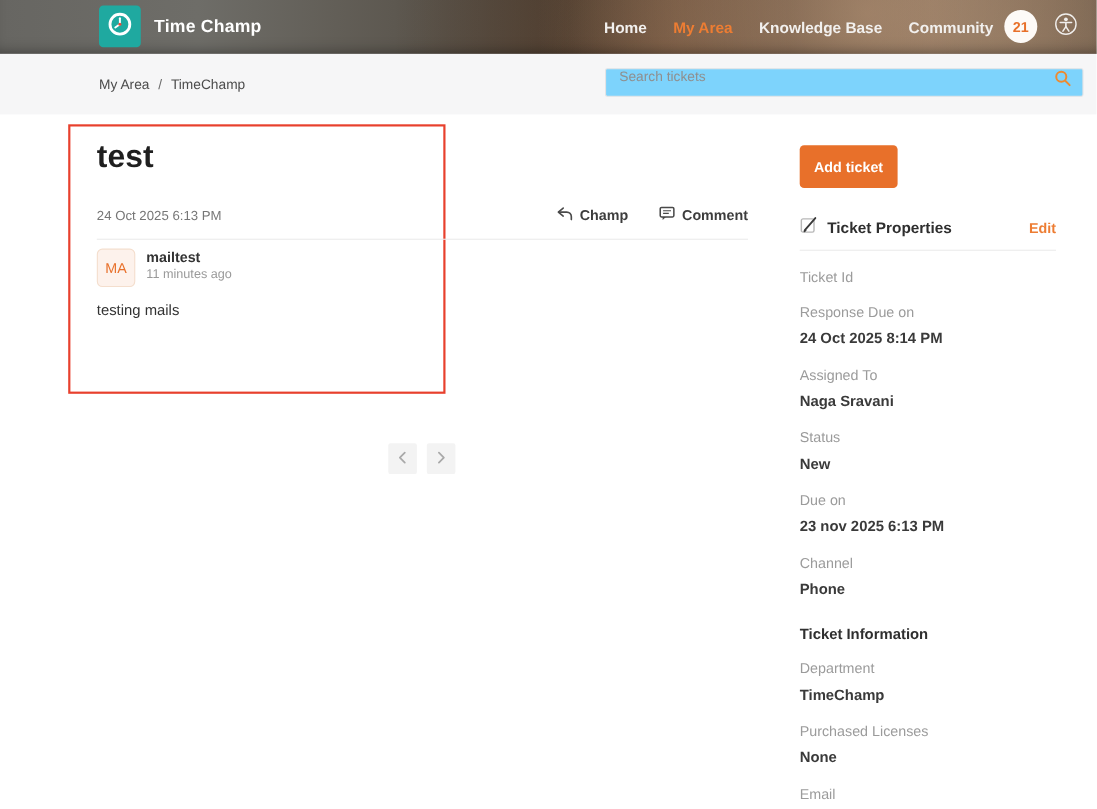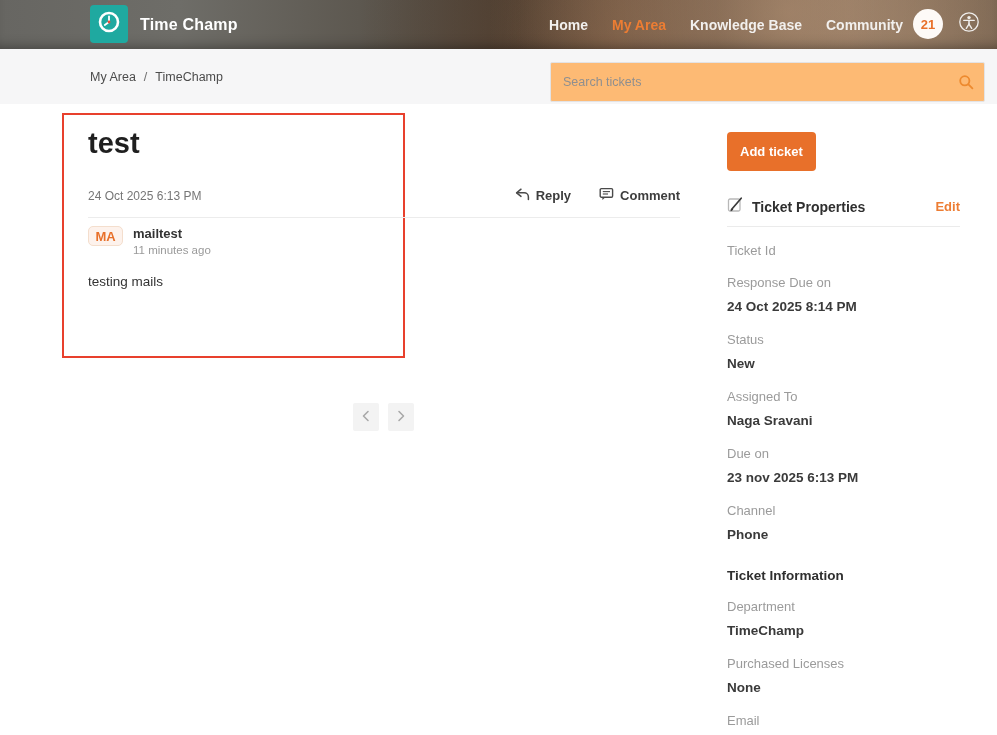--- a/index.html
+++ b/index.html
@@ -48,23 +48,23 @@
   .subbar {
     position:absolute; left:0; top:49px; width:997px; height:55px; background:#f6f6f7;
   }
   .breadcrumb {
     position:absolute; left:90px; top:0; height:55px; display:flex; align-items:center; gap:8px;
     font-size:12.5px; color:#4c4c4c;
   }
   .crumb { cursor:pointer; }
   .crumb-sep { color:#6d6d6d; }
   .searchbox {
-    position:absolute; left:550px; top:13px; width:435px; height:40px;
-    background:#fdba74; border:1px solid #e3e3e5; border-radius:2px;
-    display:flex; align-items:center;
+    position:absolute; left:550px; top:13px; width:435px; height:26px;
+    background:#7dd3fc; border:1px solid #e3e3e5; border-radius:2px;
+    display:flex; align-items:flex-start;
   }
   .searchbox input {
     flex:1; border:none; outline:none; background:transparent;
     font-family:"Liberation Sans", sans-serif;
     font-size:12.5px; color:#444; padding:0 8px 0 12px;
   }
   .searchbox input::placeholder { color:#8f8f8f; }
   .search-icon { margin-right:10px; display:flex; cursor:pointer; }
 
   
@@ -84,24 +84,24 @@
     display:flex; justify-content:flex-end; gap:28px;
   }
   .action-btn {
     display:flex; align-items:center; gap:6px; cursor:pointer;
     font-size:13px; font-weight:700; color:#3d3d3d;
   }
   .content-divider {
     position:absolute; left:88px; top:217px; width:592px; height:1px; background:#ececec;
   }
   .avatar {
-    position:absolute; left:88px; top:226px; width:35px; height:20px;
+    position:absolute; left:88px; top:226px; width:35px; height:35px;
     background:#fdf2ec; border:1px solid #f4decd; border-radius:5px;
     display:flex; align-items:center; justify-content:center;
-    color:#e8702a; font-size:13px; font-weight:700;
+    color:#e8702a; font-size:13px; font-weight:400;
   }
   .thread-author { position:absolute; left:133px; top:226px; font-size:13px; font-weight:700; color:#333; }
   .thread-time   { position:absolute; left:133px; top:244px; font-size:11.5px; color:#9a9a9a; }
   .thread-body   { position:absolute; left:88px; top:274px; font-size:13.5px; color:#333; }
 
   .pagination { position:absolute; left:353px; top:403px; display:flex; gap:9px; }
   .page-btn {
     width:26px; height:28px; background:#f3f3f3; border:none; border-radius:2px;
     display:flex; align-items:center; justify-content:center; cursor:pointer;
   }
@@ -188,21 +188,21 @@
 <div class="ticket-date">24 Oct 2025 6:13 PM</div>
 
 <div class="thread-actions">
   <span class="action-btn">
     <span>
       <svg width="15" height="13" viewBox="0 0 15 13">
         <path d="M6 1.2 L1.6 4.8 L6 8.4" fill="none" stroke="#4a4a4a" stroke-width="1.5" stroke-linejoin="round" stroke-linecap="round"></path>
         <path d="M1.9 4.8 H9.2 A4.2 4.2 0 0 1 13.4 9 V11.6" fill="none" stroke="#4a4a4a" stroke-width="1.5" stroke-linecap="round"></path>
       </svg>
     </span>
-    <span>Reply</span>
+    <span>Champ</span>
   </span>
   <span class="action-btn">
     <span>
       <svg width="15" height="14" viewBox="0 0 15 14">
         <rect x="1.2" y="1.6" width="12.4" height="8.6" rx="1.2" fill="none" stroke="#4a4a4a" stroke-width="1.4"></rect>
         <path d="M3.4 10.2 L3.4 13 L6.4 10.2 Z" fill="#4a4a4a"></path>
         <line x1="3.8" y1="4.6" x2="11" y2="4.6" stroke="#4a4a4a" stroke-width="1.1"></line>
         <line x1="3.8" y1="7" x2="9" y2="7" stroke="#4a4a4a" stroke-width="1.1"></line>
       </svg>
     </span>
@@ -251,28 +251,28 @@
   <div class="props-divider"></div>
 
   <div class="field">
     <div class="field-label">Ticket Id</div>
   </div>
   <div class="field">
     <div class="field-label">Response Due on</div>
     <div class="field-value">24 Oct 2025 8:14 PM</div>
   </div>
   <div class="field">
+    <div class="field-label">Assigned To</div>
+    <div class="field-value">Naga Sravani</div>
+  </div>
+  <div class="field">
     <div class="field-label">Status</div>
     <div class="field-value">New</div>
   </div>
   <div class="field">
-    <div class="field-label">Assigned To</div>
-    <div class="field-value">Naga Sravani</div>
-  </div>
-  <div class="field">
     <div class="field-label">Due on</div>
     <div class="field-value">23 nov 2025 6:13 PM</div>
   </div>
   <div class="field">
     <div class="field-label">Channel</div>
     <div class="field-value">Phone</div>
   </div>
 
   <div class="section-title">Ticket Information</div>
 

